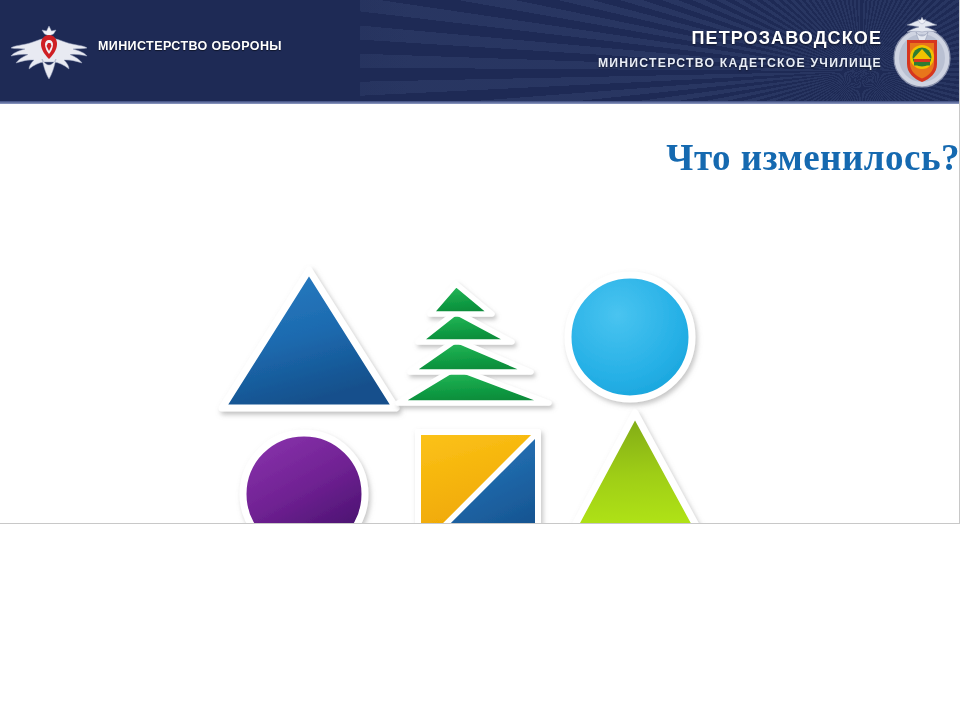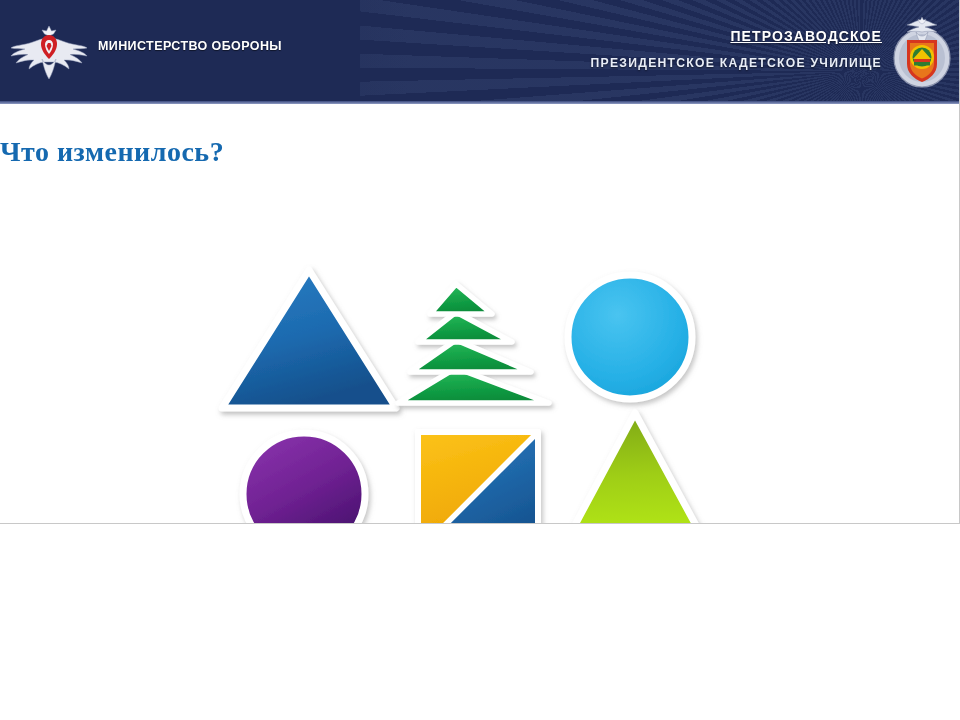--- a/index.html
+++ b/index.html
@@ -77,27 +77,26 @@
     text-shadow: 0 1px 1px rgba(0,0,0,0.5);
     white-space: nowrap;
   }
 
   
   .pz-title {
     position: absolute;
     right: 78px;
     top: 28px;
     color: #ffffff;
-    font-size: 14px;
+    font-size: 18px;
     font-weight: bold;
     letter-spacing: 1.1px;
     text-align: right;
     text-shadow: 0 1px 2px rgba(0,0,0,0.6);
     white-space: nowrap;
-    text-decoration: underline;
   }
   .pz-sub {
     position: absolute;
     right: 78px;
     top: 56px;
     color: #e9eef7;
     font-size: 12.2px;
     font-weight: bold;
     letter-spacing: 1.25px;
     text-align: right;
@@ -111,24 +110,24 @@
     width: 66px;
     height: 74px;
   }
 
   
   #slide-title {
     position: absolute;
     left: 0;
     top: 136px;
     width: 960px;
-    text-align: left;
+    text-align: right;
     font-family: "Liberation Serif", "DejaVu Serif", serif;
     font-weight: bold;
-    font-size: 28px;
+    font-size: 37px;
     color: #1569b0;
     letter-spacing: 0.5px;
   }
 
   
   #shapes {
     position: absolute;
     left: 0;
     top: 0;
     width: 960px;
@@ -159,21 +158,21 @@
         <path d="M38 19 L40.5 19 L41.5 22 L39 27 L36.5 22 Z" fill="#cf1f24"></path>
         <path d="M32 35 C34 44 36 50 39 55 C42 50 44 44 46 35 C44 39 41 41 39 41 C37 41 34 39 32 35 Z" fill="#e8eaf2" stroke="#9aa3bd" stroke-width="0.5"></path>
       </svg>
     </div>
 
     <div class="mod-text">
       <div>МИНИСТЕРСТВО ОБОРОНЫ</div>
     </div>
 
     <div class="pz-title">ПЕТРОЗАВОДСКОЕ</div>
-    <div class="pz-sub">ПРЕЗИДЕНТСКОЕ КАДЕТСКОЕ УЧИЛИЩЕ</div>
+    <div class="pz-sub">МИНИСТЕРСТВО КАДЕТСКОЕ УЧИЛИЩЕ</div>
 
     <div class="pz-emblem">
       <svg viewBox="0 0 66 74" width="66" height="74">
 
         <ellipse cx="33" cy="42" rx="28" ry="29" fill="#cfd4e2" stroke="#8b93ad" stroke-width="1.2"></ellipse>
         <ellipse cx="33" cy="42" rx="23" ry="24" fill="#b9c0d2"></ellipse>
 
         <path d="M33 4 C28 4 24 7 18 9 C23 10 27 10 30 11 C25 12 21 14 18 16 C24 15 29 15 33 16 C37 15 42 15 48 16 C45 14 41 12 36 11 C39 10 43 10 48 9 C42 7 38 4 33 4 Z" fill="#e3e7f0" stroke="#8b93ad" stroke-width="0.5"></path>
         <path d="M33 1 L34.5 4 L37 3.5 L35.5 6.5 L33 8 L30.5 6.5 L29 3.5 L31.5 4 Z" fill="#eef0f6" stroke="#8b93ad" stroke-width="0.4"></path>
         <path d="M27 16 C28.5 22 30.5 26 33 30 C35.5 26 37.5 22 39 16 C37 19 35 20 33 20 C31 20 29 19 27 16 Z" fill="#e3e7f0" stroke="#8b93ad" stroke-width="0.5"></path>

